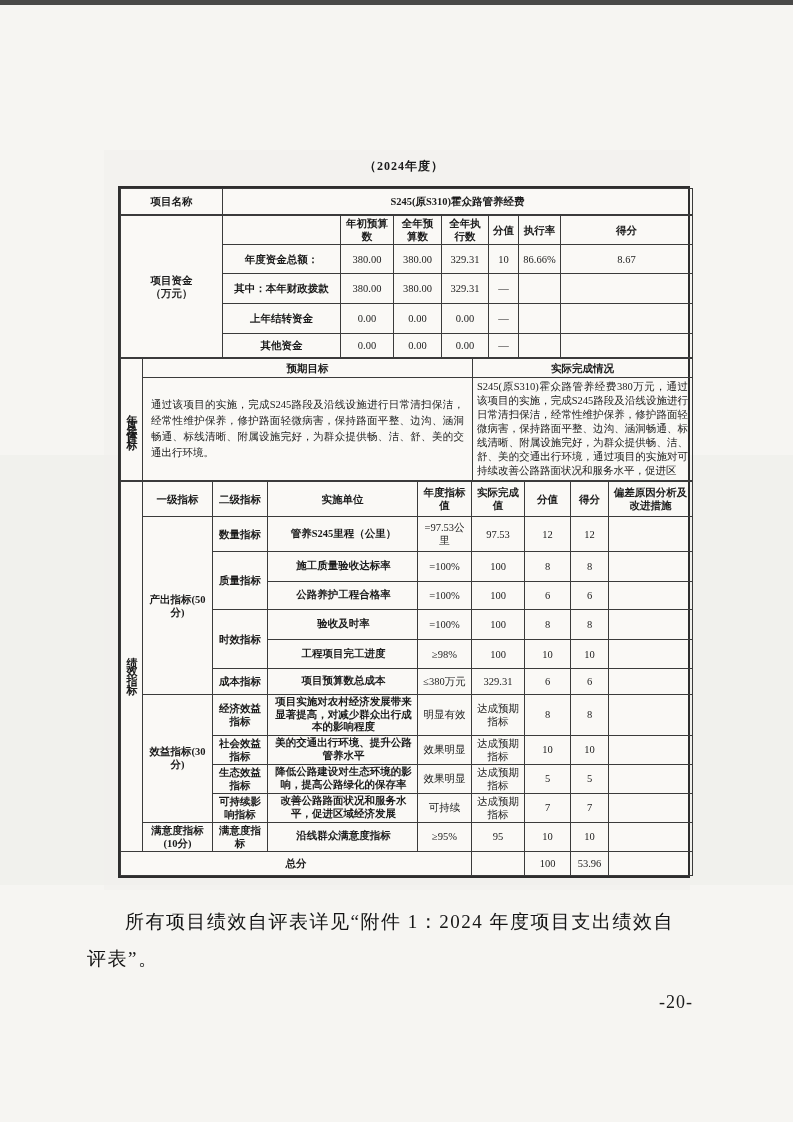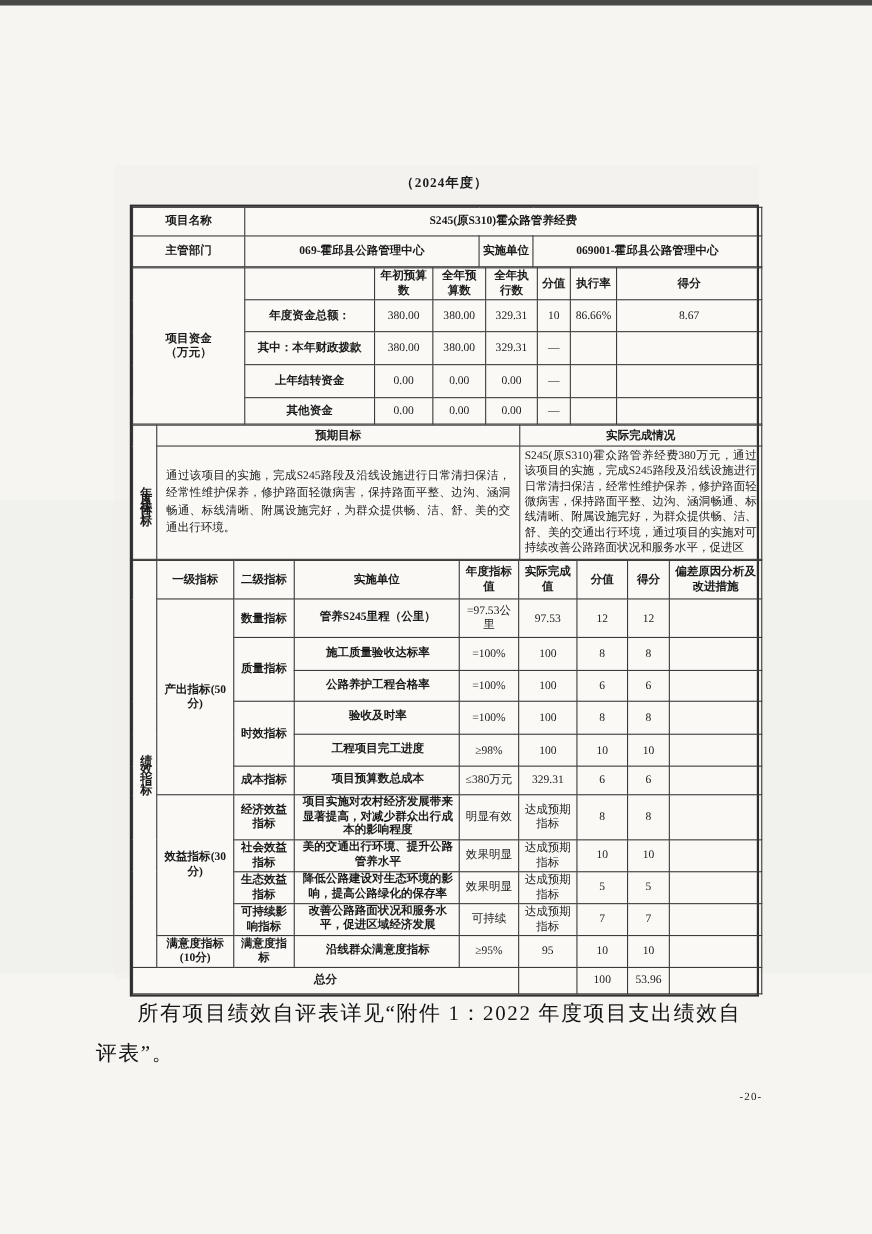--- a/index.html
+++ b/index.html
@@ -47,21 +47,21 @@
   .goaltext-r { padding:2px 4px; line-height:14px; }
   .l3cell { text-align:center; padding-left:5px; line-height:12.5px; }
 
   .footer-note {
     position:absolute; left:87px; top:903px; width:600px;
     font-size:19px; line-height:37px; letter-spacing:1.5px;
     text-indent:2em; margin:0; color:#141414;
   }
   .pageno {
     position:absolute; right:100px; top:992px;
-    font-size:10px; letter-spacing:1px; color:#1b1b1b;
+    font-size:18px; letter-spacing:1px; color:#1b1b1b;
   }
 </style>
 </head>
 <body>
 
 <div class="scan-top"></div>
 <div class="scan-band"></div>
 <div class="scan-band2"></div>
 
 <div class="doc-title">（2024年度）</div>
@@ -72,26 +72,20 @@
     <colgroup>
         <col style="width:102px">
         <col style="width:213px">
         <col style="width:49px">
         <col style="width:208px">
       </colgroup>
     <tbody>
         <tr style="height:26px">
       <td class="lbl">项目名称</td>
       <td colspan="3" class="lbl">S245(原S310)霍众路管养经费</td>
-    </tr>
-    <tr style="height:28px">
-      <td class="lbl">主管部门</td>
-      <td class="lbl">069-霍邱县公路管理中心</td>
-      <td class="lbl">实施单位</td>
-      <td class="lbl">069001-霍邱县公路管理中心</td>
     </tr>
   </tbody>
     </table>
 
   <table>
     <colgroup>
         <col style="width:102px">
         <col style="width:118px">
         <col style="width:53px">
         <col style="width:48px">
@@ -301,14 +295,14 @@
       <td colspan="5" class="lbl">总分</td>
       <td></td>
       <td>100</td>
       <td>53.96</td>
       <td></td>
     </tr>
   </tbody>
     </table>
 </div>
 
-<p class="footer-note">所有项目绩效自评表详见“附件 1：2022 年度项目支出绩效自评表”。</p>
+<p class="footer-note">所有项目绩效自评表详见“附件 1：2024 年度项目支出绩效自评表”。</p>
 <div class="pageno">-20-</div>
 
 </body></html>

